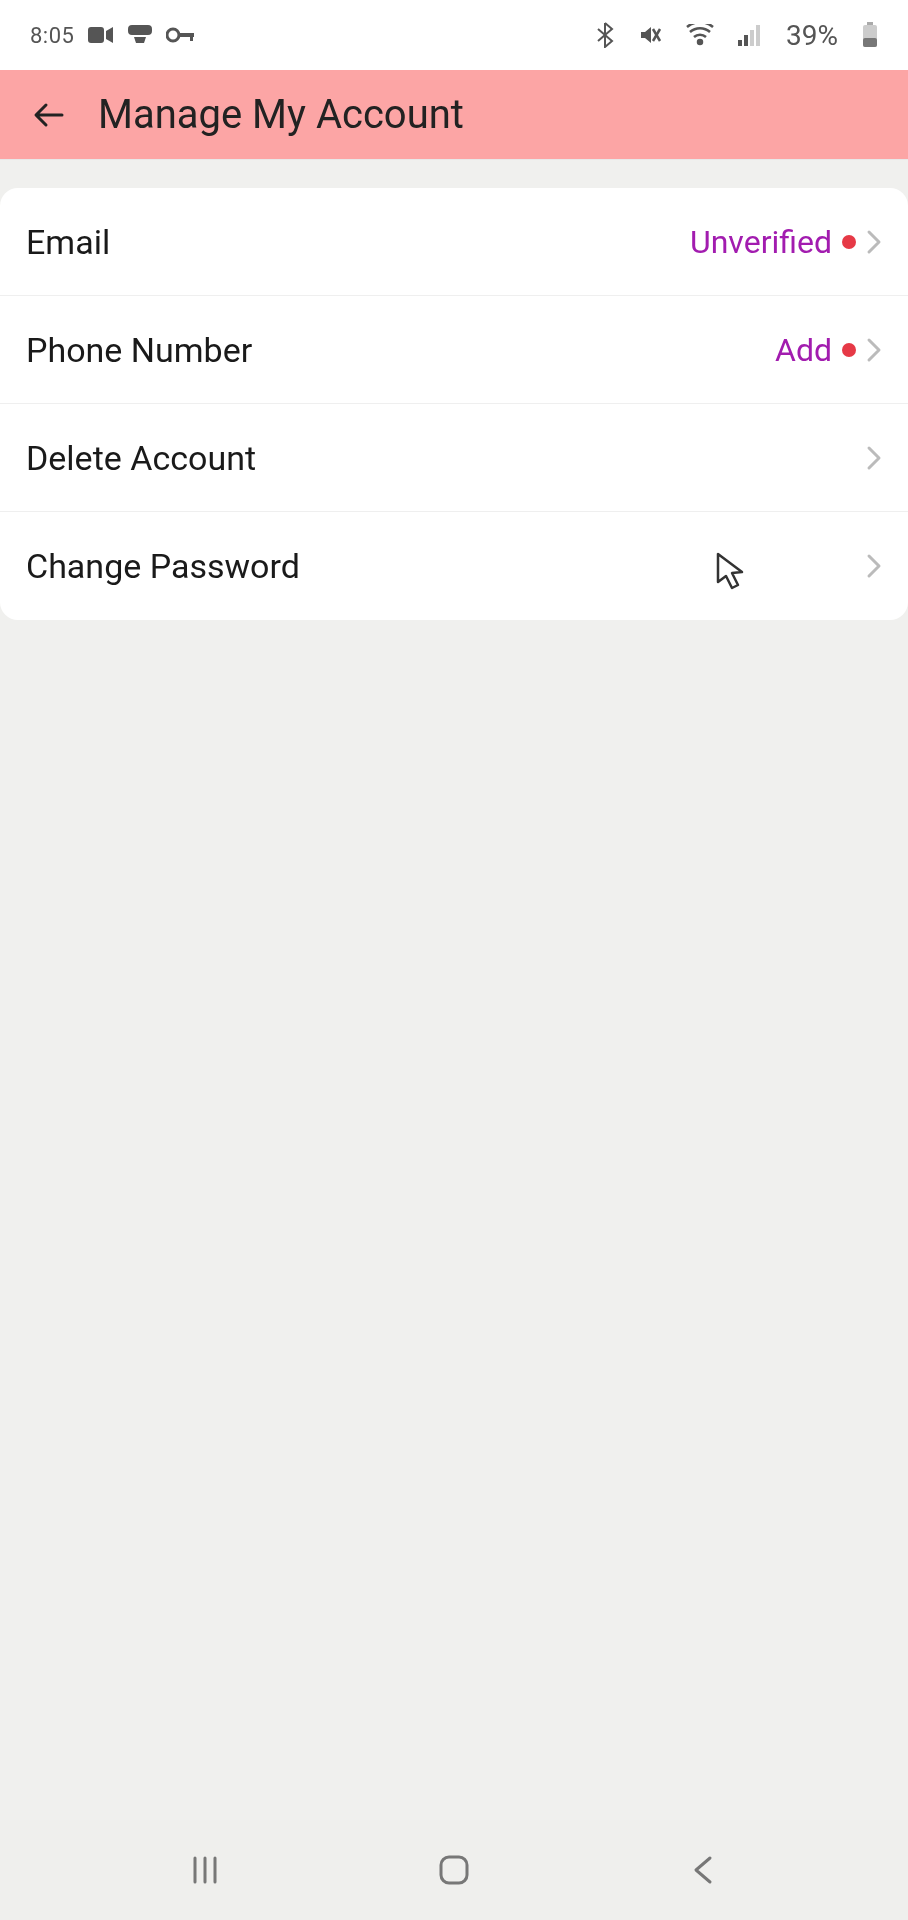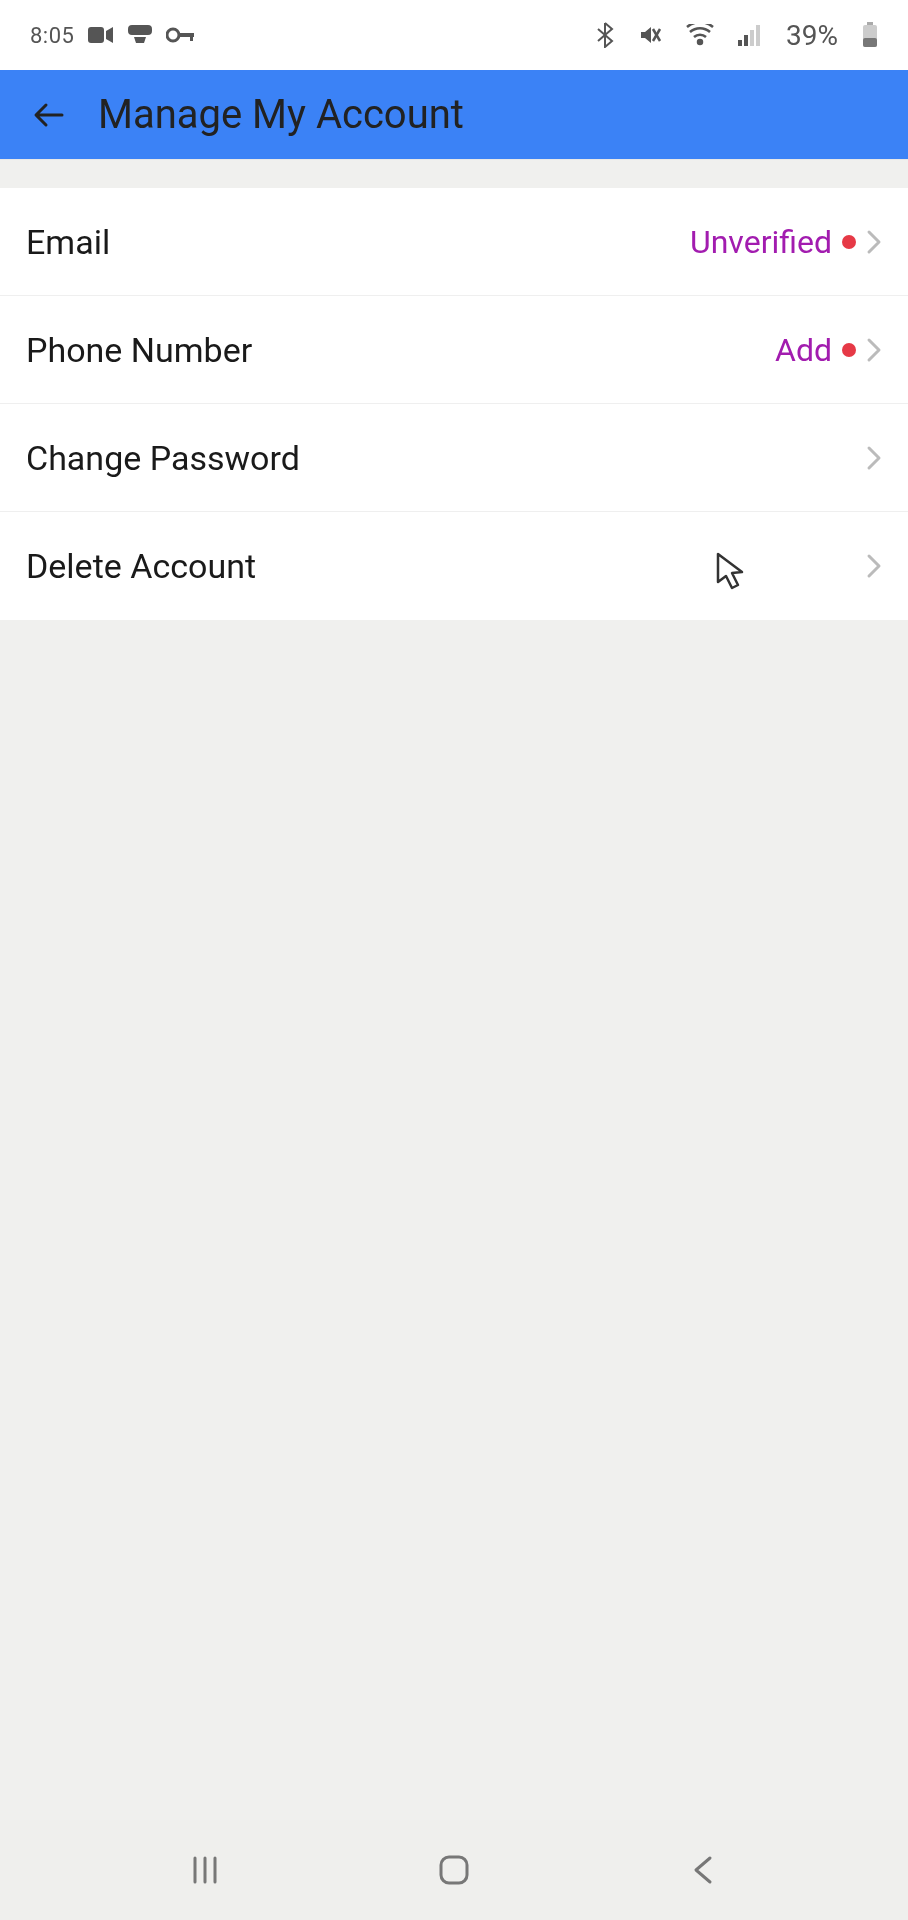--- a/index.html
+++ b/index.html
@@ -45,21 +45,21 @@
       align-items: center;
       gap: 24px;
     }
 
     .battery-text {
       font-size: 28px;
     }
 
     .header {
       height: 90px;
-      background: #3b82f6;
+      background: #fca5a5;
       display: flex;
       align-items: center;
       padding: 0 20px;
       border-bottom: 1px solid #e8e8e8;
     }
 
     .back-button {
       width: 60px;
       height: 60px;
       display: flex;
@@ -75,20 +75,21 @@
       margin-left: 18px;
     }
 
     .content-gap {
       height: 28px;
       background: #f0f0ee;
     }
 
     .list-container {
       background: #ffffff;
+      border-radius: 18px;
     }
 
     .list-item {
       display: flex;
       align-items: center;
       justify-content: space-between;
       padding: 0 26px;
       height: 108px;
       border-bottom: 1px solid #efefef;
       cursor: pointer;
@@ -259,41 +260,41 @@
       <span class="red-dot"></span>
       <span class="chevron">
         <svg width="16" height="26" viewBox="0 0 16 26">
             <path d="M3 3 L13 13 L3 23" fill="none" stroke="#bbb" stroke-width="3" stroke-linecap="round" stroke-linejoin="round"></path>
           </svg>
       </span>
     </div>
   </div>
 
   <div class="list-item">
+    <span class="item-label">Delete Account</span>
+    <div class="item-right">
+      <span class="chevron">
+        <svg width="16" height="26" viewBox="0 0 16 26">
+            <path d="M3 3 L13 13 L3 23" fill="none" stroke="#bbb" stroke-width="3" stroke-linecap="round" stroke-linejoin="round"></path>
+          </svg>
+      </span>
+    </div>
+  </div>
+
+  <div class="list-item">
     <span class="item-label">Change Password</span>
     <div class="item-right">
       <span class="chevron">
         <svg width="16" height="26" viewBox="0 0 16 26">
             <path d="M3 3 L13 13 L3 23" fill="none" stroke="#bbb" stroke-width="3" stroke-linecap="round" stroke-linejoin="round"></path>
           </svg>
       </span>
     </div>
   </div>
 
-  <div class="list-item">
-    <span class="item-label">Delete Account</span>
-    <div class="item-right">
-      <span class="chevron">
-        <svg width="16" height="26" viewBox="0 0 16 26">
-            <path d="M3 3 L13 13 L3 23" fill="none" stroke="#bbb" stroke-width="3" stroke-linecap="round" stroke-linejoin="round"></path>
-          </svg>
-      </span>
-    </div>
-  </div>
-
 
 </div>
 
 <div class="cursor">
   <svg width="32" height="40" viewBox="0 0 32 40">
     <path d="M2 2 L2 30 L10 24 L16 36 L22 33 L16 21 L26 20 Z" fill="#fff" stroke="#333" stroke-width="2.5" stroke-linejoin="round"></path>
   </svg>
 </div>
 
 <div class="nav-bar">

